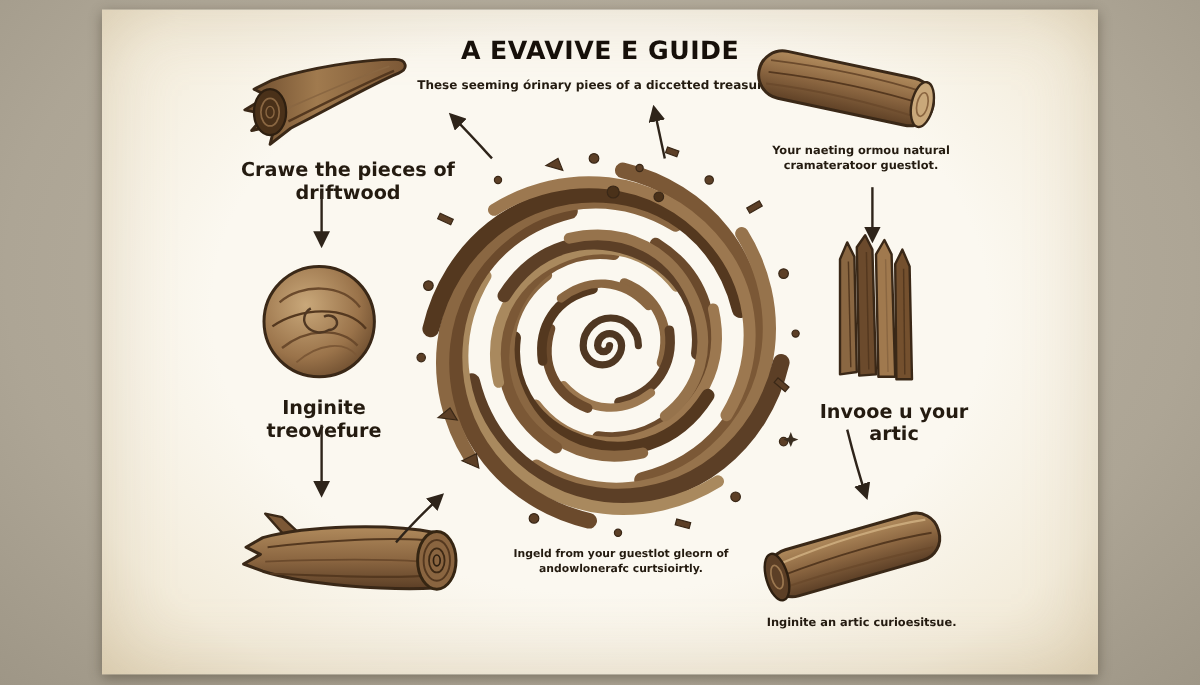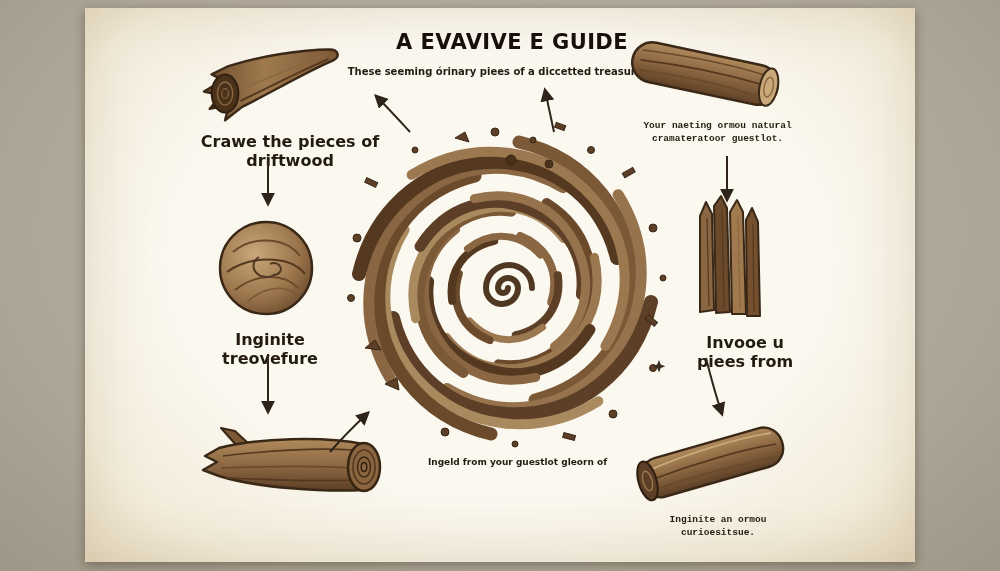--- a/index.html
+++ b/index.html
@@ -8,24 +8,24 @@
     position:relative; overflow:hidden;
     background: radial-gradient(ellipse at 50% 40%, #bdb5a6 0%, #ada595 70%, #9e9686 100%);
     font-family:"DejaVu Sans", sans-serif;
   }
   .panel {
     position:absolute; left:85px; top:8px; width:830px; height:554px;
     background: radial-gradient(ellipse at 50% 45%, #fbf8f0 55%, #f3ecdb 82%, #e5d9bf 100%);
     box-shadow: 0 3px 10px rgba(60,50,35,.45), inset 0 0 60px rgba(180,160,120,.32);
   }
   .label { position:absolute; color:#241b10; font-weight:bold; text-align:center; }
-  .title { top:22px; left:0; width:100%; font-size:21px; letter-spacing:.4px; color:#17100a;margin-left:12px; }
+  .title { top:22px; left:0; width:100%; font-size:21px; letter-spacing:.4px; color:#17100a; }
   .subtitle { top:58px; left:0; width:100%; font-size:10px; }
   .lbl-md { font-size:16px; }
-  .lbl-sm { font-size:9.5px; line-height:1.35;font-family:Liberation Mono, monospace; }
+  .lbl-sm { font-size:9.5px; line-height:1.35; }
   .para { font-size:9px; line-height:1.45; }
   .ill { position:absolute; }
   .overlay { position:absolute; left:0; top:0; width:1000px; height:571px; pointer-events:none; }
 </style>
 </head>
 <body>
 
 <div class="panel">
 
   <div class="label title">A EVAVIVE E GUIDE</div>
@@ -33,27 +33,28 @@
 
   <div class="label lbl-md" style="left:105px; top:124px; width:200px;">Crawe the pieces of driftwood</div>
 
   <div class="label lbl-sm" style="left:545px; top:112px; width:175px;">
     <div>Your naeting ormou natural</div>
     <div>cramateratoor guestlot.</div>
   </div>
 
   <div class="label lbl-md" style="left:110px; top:322px; width:150px;">Inginite treovefure</div>
 
-  <div class="label lbl-md" style="left:595px; top:325px; width:130px;">Invooe u piees from</div>
+  <div class="label lbl-md" style="left:595px; top:325px; width:130px;">Invooe u your artic</div>
 
   <div class="label para" style="left:315px; top:448px; width:235px;">
     <div>Ingeld from your guestlot gleorn of</div>
+    <div>andowlonerafc curtsioirtly.</div>
   </div>
 
-  <div class="label lbl-sm" style="left:548px; top:506px; width:170px;">Inginite an ormou curioesitsue.</div>
+  <div class="label lbl-sm" style="left:548px; top:506px; width:170px;">Inginite an artic curioesitsue.</div>
 
   <svg class="ill" style="left:110px; top:30px;" width="150" height="88" viewBox="0 0 150 92">
     <defs>
       <linearGradient id="gtl" x1="0" y1="0" x2="1" y2="0">
         <stop offset="0" stop-color="#6b4a2c"></stop>
           <stop offset="0.45" stop-color="#a07a4e"></stop>
           <stop offset="1" stop-color="#7c5836"></stop>
       </linearGradient>
     </defs>
     <path d="M30,30 L14,38 L26,44 L6,56 L24,60 L12,74 L32,70 L28,86 L46,72 C78,56 116,34 140,24 C149,20 147,12 137,12 C106,12 62,20 36,28 Z" fill="url(#gtl)" stroke="#3a2817" stroke-width="2.5" stroke-linejoin="round"></path>

